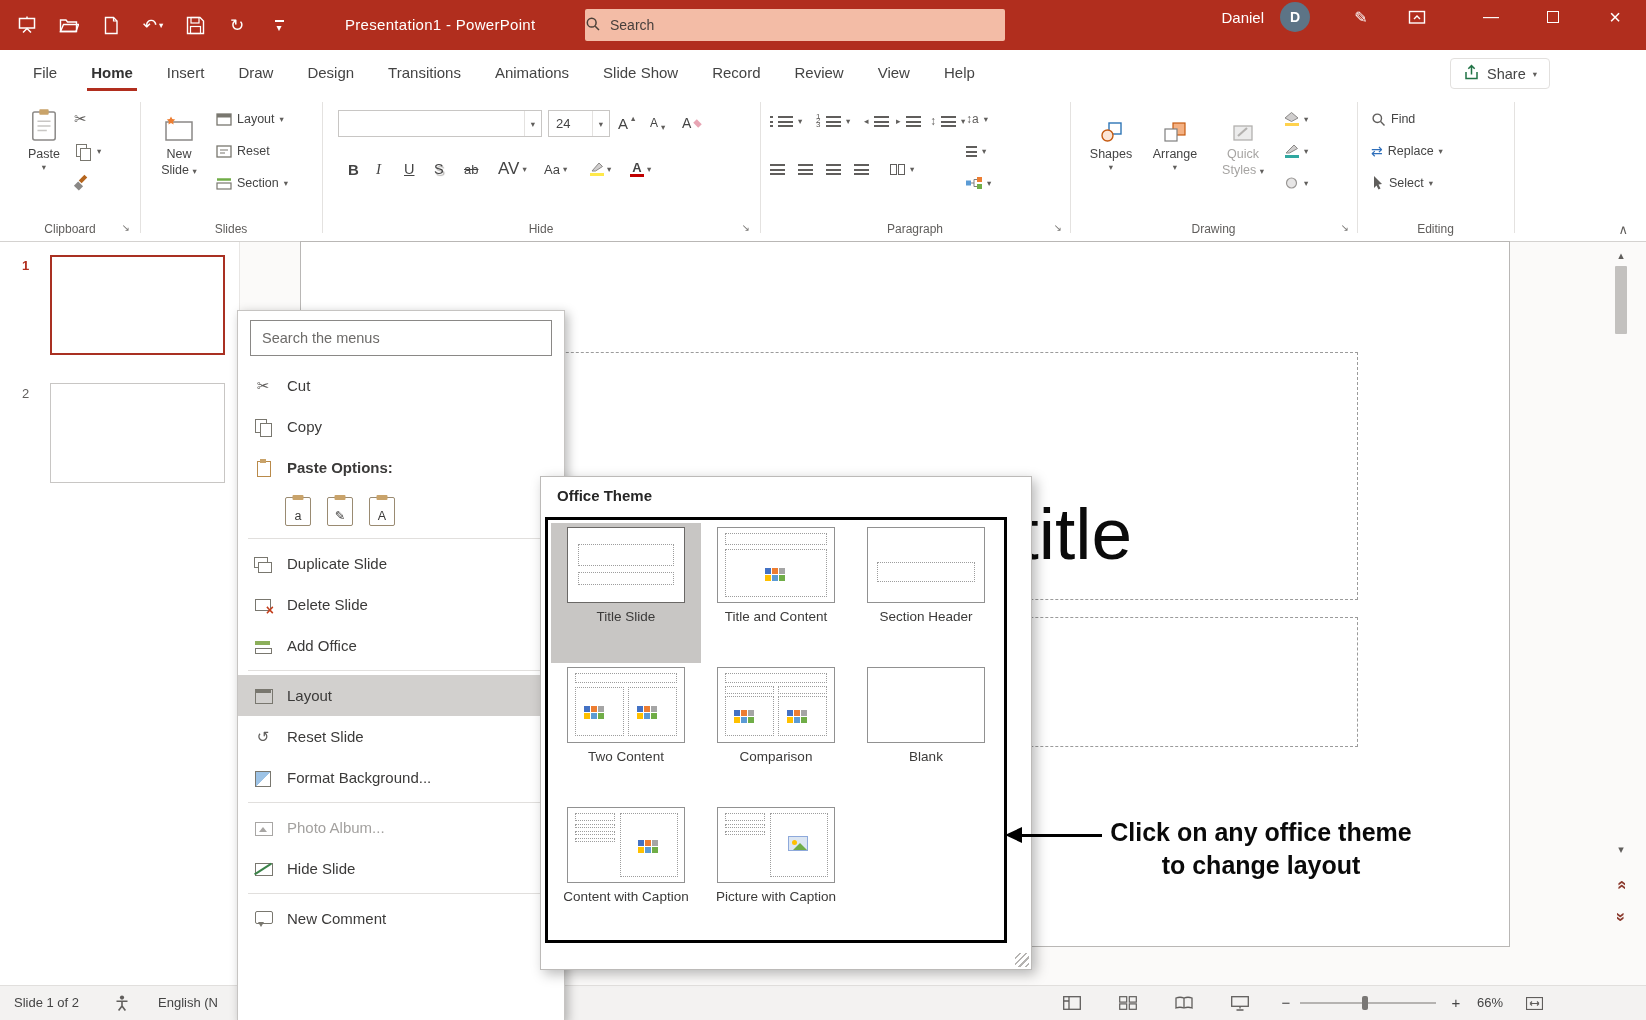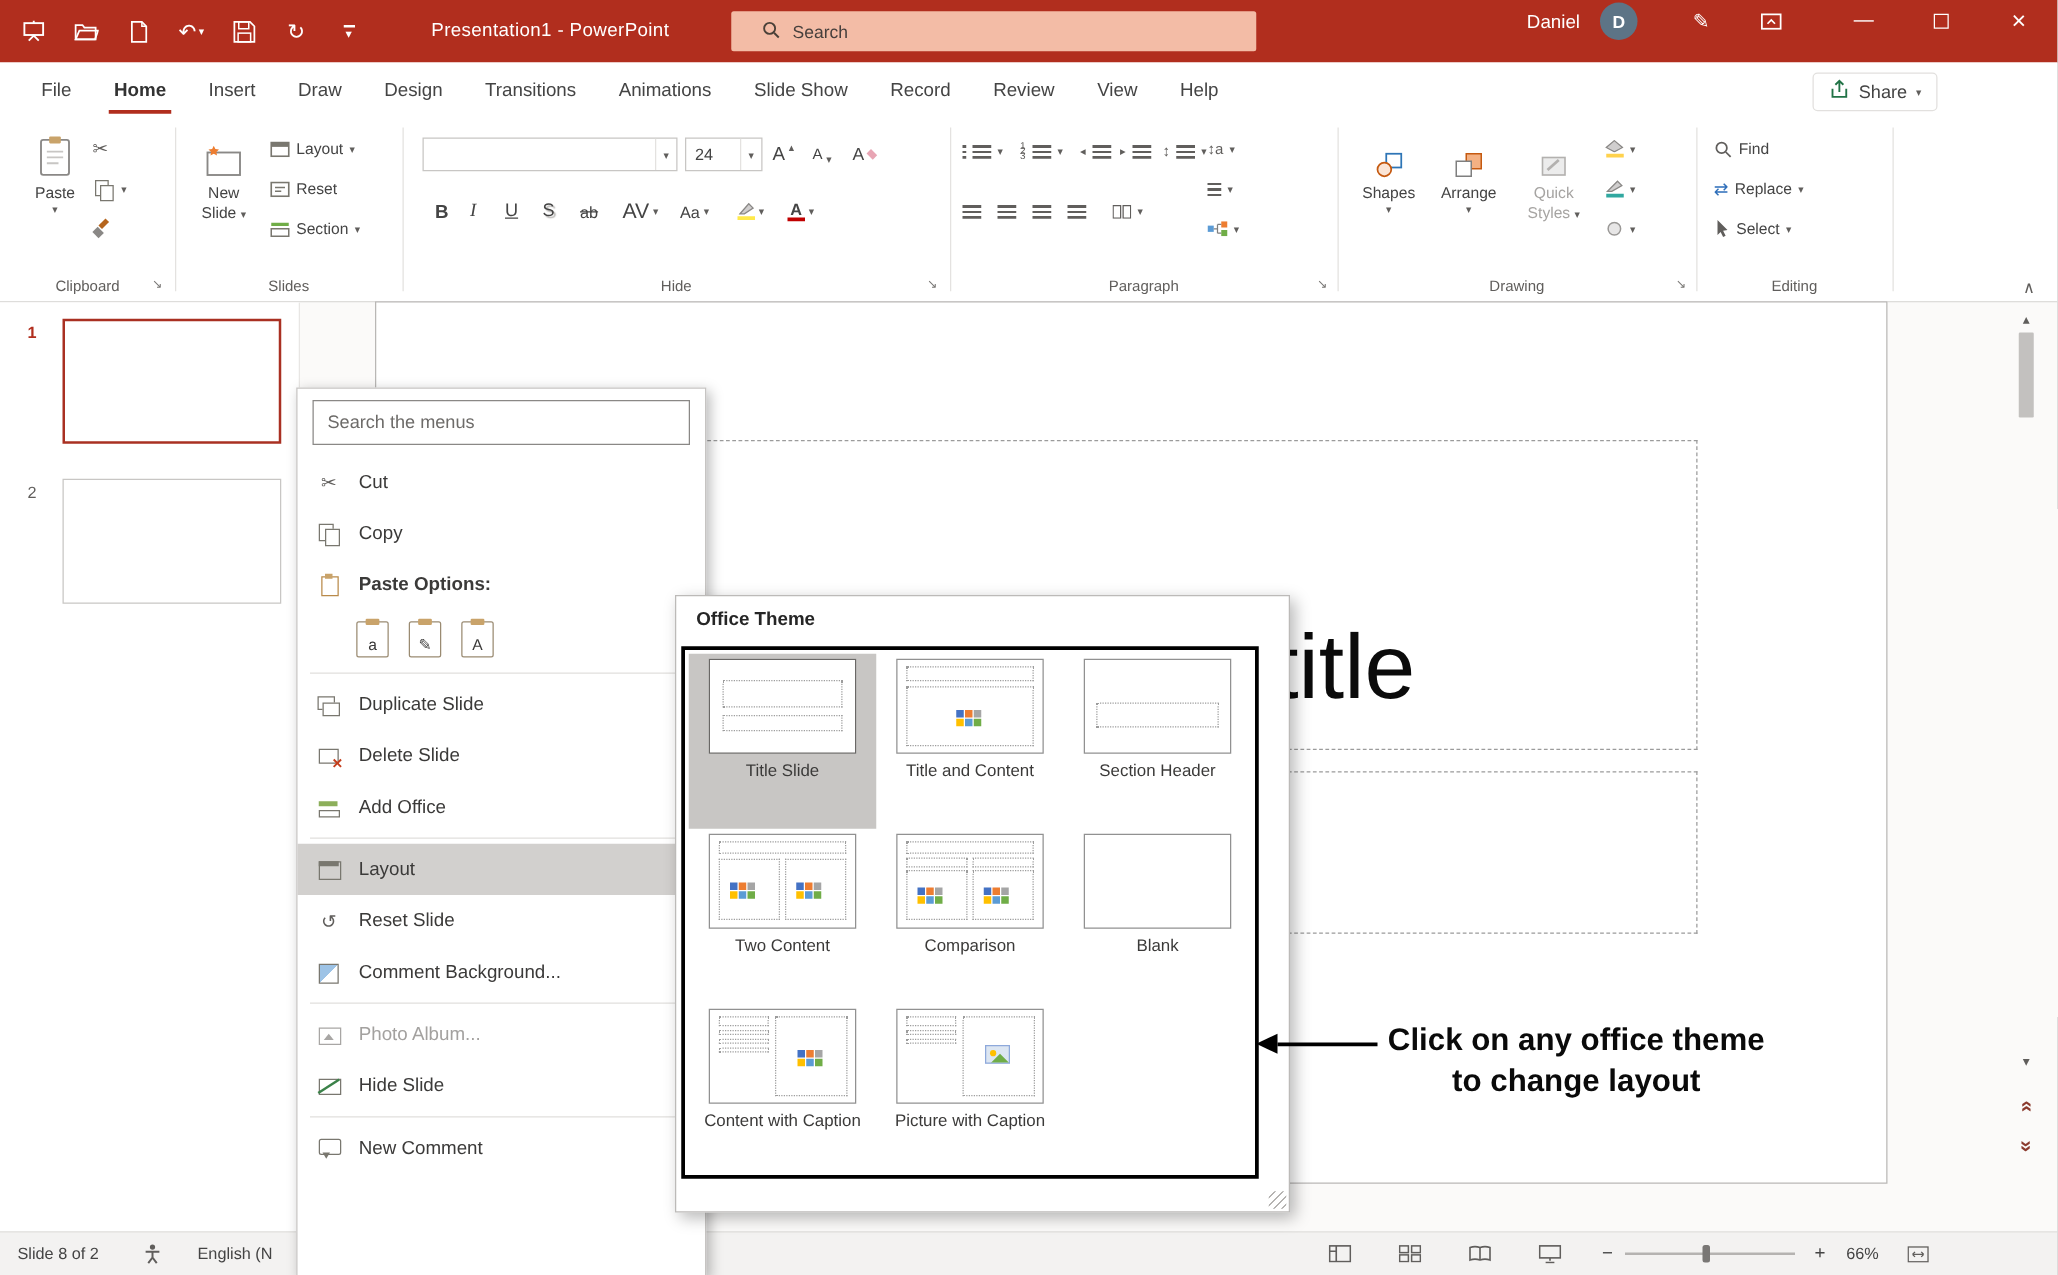--- a/index.html
+++ b/index.html
@@ -7,21 +7,21 @@
 #app{position:relative;width:1646px;height:1020px;background:#fff;overflow:hidden;font-family:"Liberation Sans",sans-serif}
 
 
 #titlebar{position:absolute;left:0;top:0;right:0;height:50px;background:#b12e1e;color:#fff;display:flex;align-items:center}
 .qat{display:flex;align-items:center;gap:20px;padding-left:16px}
 .qi{width:22px;height:22px;display:flex;align-items:center;justify-content:center;color:#fff;font-size:17px;cursor:default}
 .qi svg{display:block}
 .qmore{display:flex;flex-direction:column;align-items:center;font-size:10px;line-height:7px}
 .qmore i{display:block;width:9px;height:2px;background:#fff;margin-bottom:2px}
 #tb-title{position:absolute;left:345px;top:0;line-height:50px;font-size:15px;letter-spacing:.3px}
-#tb-search{position:absolute;left:585px;top:9px;width:420px;height:32px;background:#f3bca6;border-radius:2px;display:flex;align-items:center;padding-left:24px;gap:9px;color:#463f3c;font-size:14px}
+#tb-search{position:absolute;left:585px;top:9px;width:420px;height:32px;background:#f3bca6;border-radius:2px;display:flex;align-items:center;padding-left:0;gap:9px;color:#463f3c;font-size:14px}
 .tb-right{position:absolute;right:0;top:0;height:34px;display:flex;align-items:center}
 #user-name{font-size:15px;margin-right:16px}
 .avatar{width:30px;height:30px;border-radius:50%;background:#5d7486;display:flex;align-items:center;justify-content:center;font-size:14px;font-weight:700;margin-right:38px}
 .tbi{width:26px;height:26px;display:flex;align-items:center;justify-content:center;font-size:16px;margin-right:30px}
 .winbtn{width:62px;height:50px;display:flex;align-items:center;justify-content:center;font-size:16px;cursor:default}
 .maxbox{width:12px;height:12px;border:1.4px solid #fff}
 
 
 #tabrow{position:absolute;left:0;top:50px;right:0;height:46px;background:#fff}
 #tabs{display:flex;padding-left:16px}
@@ -536,21 +536,21 @@
       <span class="sc" style="top:630px;height:26px">
           <span class="chev2 rot-up">»</span>
         </span>
       <span class="sc" style="top:662px;height:26px">
           <span class="chev2 rot-down">»</span>
         </span>
     </div>
   </div>
 
   <div id="statusbar">
-    <span class="sbtxt" style="left:14px">Slide 8 of 2</span>
+    <span class="sbtxt" style="left:14px">Slide 1 of 2</span>
     <span class="sb-ic" style="left:112px">
         <svg width="14" height="17" viewBox="0 0 14 17">
           <circle cx="7" cy="2.6" r="2.1" fill="#605e5c"></circle>
           <path d="M1.5 6.3 h11 M7 6 v5 M7 11 l-3.4 4.5 M7 11 l3.4 4.5" stroke="#605e5c" stroke-width="1.6" fill="none"></path>
         </svg>
       </span>
     <span class="sbtxt" style="left:158px">English (N</span>
     <span class="sb-ic" style="left:1062px">
         <svg width="18" height="14">
           <rect x="0.7" y="0.7" width="16.6" height="12.6" fill="none" stroke="#605e5c" stroke-width="1.3"></rect>
@@ -636,21 +636,21 @@
           <span class="mi mi-layout"></span>
           <span>Layout</span>
           <span class="sub">›</span>
         </div>
         <div class="cmi">
           <span class="mi mi-reset-slide"></span>
           <span>Reset Slide</span>
         </div>
         <div class="cmi">
           <span class="mi mi-format-background"></span>
-          <span>Comment Background...</span>
+          <span>Format Background...</span>
         </div>
         <div class="cm-sep"></div>
         <div class="cmi dis">
           <span class="mi mi-photo-album"></span>
           <span>Photo Album...</span>
         </div>
         <div class="cmi">
           <span class="mi mi-hide-slide"></span>
           <span>Hide Slide</span>
         </div>

